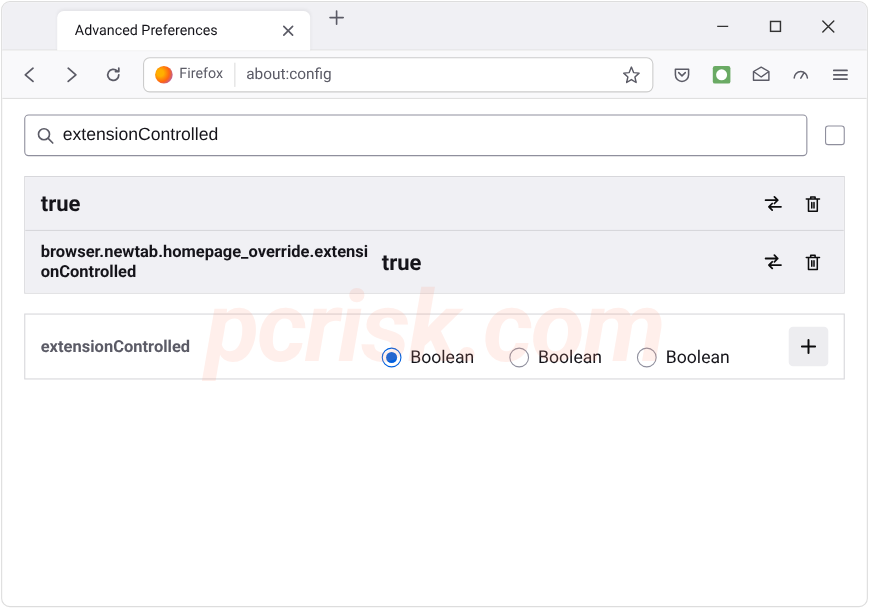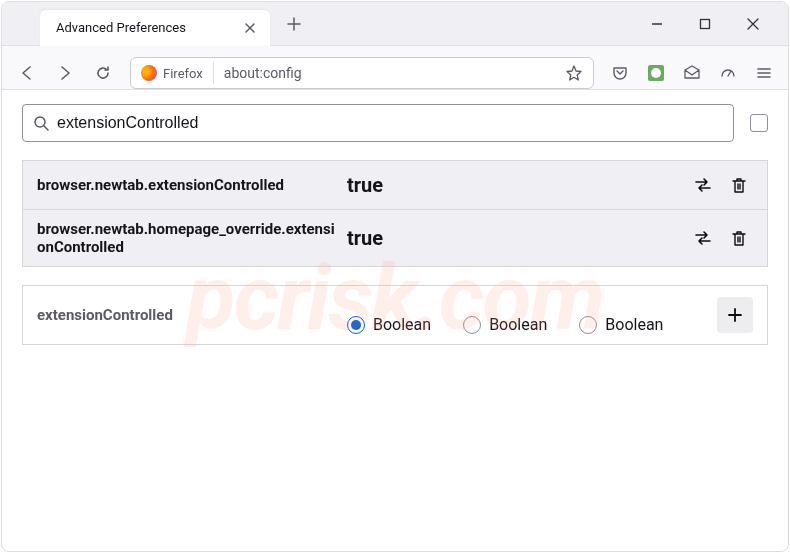--- a/index.html
+++ b/index.html
@@ -22,23 +22,23 @@
     }
     .titlebar {
       display: flex;
       align-items: center;
       height: 44px;
       background: #f0f0f4;
       border-bottom: 1px solid #e0e0e0;
     }
     .tab-strip {
       display: flex;
-      align-items: center;
-      flex: 1;
-      padding-left: 38px;
+      align-items: flex-start;
+      flex: 1;
+      padding-left: 50px;
       height: 100%;
     }
     .tab {
       display: flex;
       align-items: center;
       background: #fff;
       border-radius: 6px 6px 0 0;
       padding: 0 10px;
       height: 36px;
       min-width: 230px;
@@ -80,21 +80,21 @@
       width: 30px;
       height: 30px;
       display: flex;
       align-items: center;
       justify-content: center;
       cursor: pointer;
       color: #333;
     }
     .toolbar {
       display: flex;
-      align-items: flex-end;
+      align-items: center;
       height: 44px;
       background: #f9f9fb;
       padding: 0 8px;
       gap: 4px;
       border-bottom: 1px solid #e0e0e0;
     }
     .nav-btn {
       width: 34px;
       height: 32px;
       display: flex;
@@ -408,21 +408,20 @@
           </svg>
         <input type="text" value="extensionControlled" placeholder="Search preference name" style="">
       </div>
       <label class="checkbox-row">
         <span class="cbox"></span>
       </label>
     </div>
 
     <div class="pref-table">
       <div class="pref-row">
-        <div class="pref-name">browser.newtab.extensionControlled</div>
         <div class="pref-value">true</div>
         <div class="pref-actions">
           <span class="act-btn">
             <svg width="20" height="20" viewBox="0 0 20 20">
                 <path d="M3 7 H14 M14 7 L11 4 M14 7 L11 10 M17 13 H6 M6 13 L9 10 M6 13 L9 16" stroke="currentColor" stroke-width="1.6" fill="none" stroke-linecap="round" stroke-linejoin="round"></path>
               </svg>
           </span>
           <span class="act-btn">
             <svg width="18" height="18" viewBox="0 0 18 18">
                 <path d="M3 5 H15 M7 5 V3 H11 V5 M5 5 V16 H13 V5 M8 8 V13 M10 8 V13" stroke="currentColor" stroke-width="1.4" fill="none" stroke-linecap="round" stroke-linejoin="round"></path>

